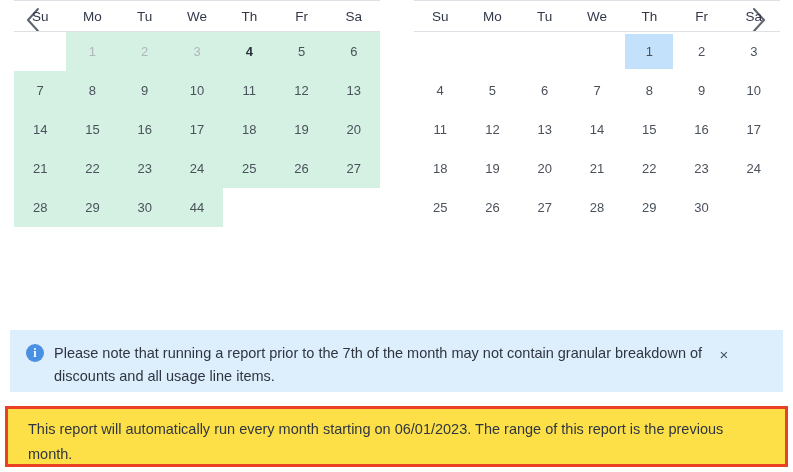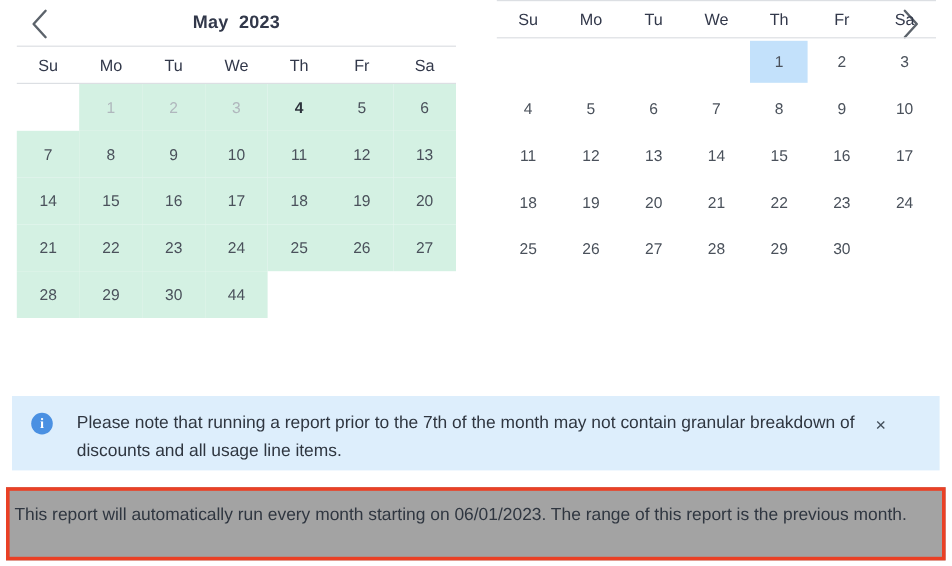--- a/index.html
+++ b/index.html
@@ -139,21 +139,21 @@
     font-size: 12px;
     font-weight: bold;
     font-family: "Liberation Serif", serif;
     display: flex;
     align-items: center;
     justify-content: center;
     margin-top: 2px;
   }
   .info-text {
     flex: 1 1 auto;
-    margin-left: 20px;
+    margin-left: 10px;
     font-size: 14.5px;
     line-height: 23px;
     color: #2f3640;
     max-width: 660px;
   }
   .info-close {
     flex: 0 0 auto;
     width: 20px;
     height: 20px;
     display: flex;
@@ -167,22 +167,22 @@
 
   
   .schedule-note {
     position: absolute;
     left: 5px;
     top: 406px;
     width: 783px;
     height: 61px;
     box-sizing: border-box;
     border: 3px solid #ea4025;
-    background: #a3a3a3;
-    padding: 8px 4px;
+    background: #fde047;
+    padding: 8px 20px;
     font-size: 14.5px;
     line-height: 25px;
     color: #2f3640;
   }
 </style>
 </head>
 <body>
 
 <div class="datepicker">
 
@@ -198,21 +198,20 @@
     <span>
       <svg width="16" height="26" viewBox="0 0 16 26" fill="none" xmlns="http://www.w3.org/2000/svg">
         <path d="M3 2 L13 13 L3 24" stroke="#5c636b" stroke-width="2" stroke-linecap="round" stroke-linejoin="round"></path>
       </svg>
     </span>
   </div>
 
   <div class="months">
 
     <div class="month month-left">
-      <div class="month-title">May  2023</div>
       <div class="weekdays">
         <div class="weekday">Su</div>
         <div class="weekday">Mo</div>
         <div class="weekday">Tu</div>
         <div class="weekday">We</div>
         <div class="weekday">Th</div>
         <div class="weekday">Fr</div>
         <div class="weekday">Sa</div>
       </div>
       <div class="weeks">

